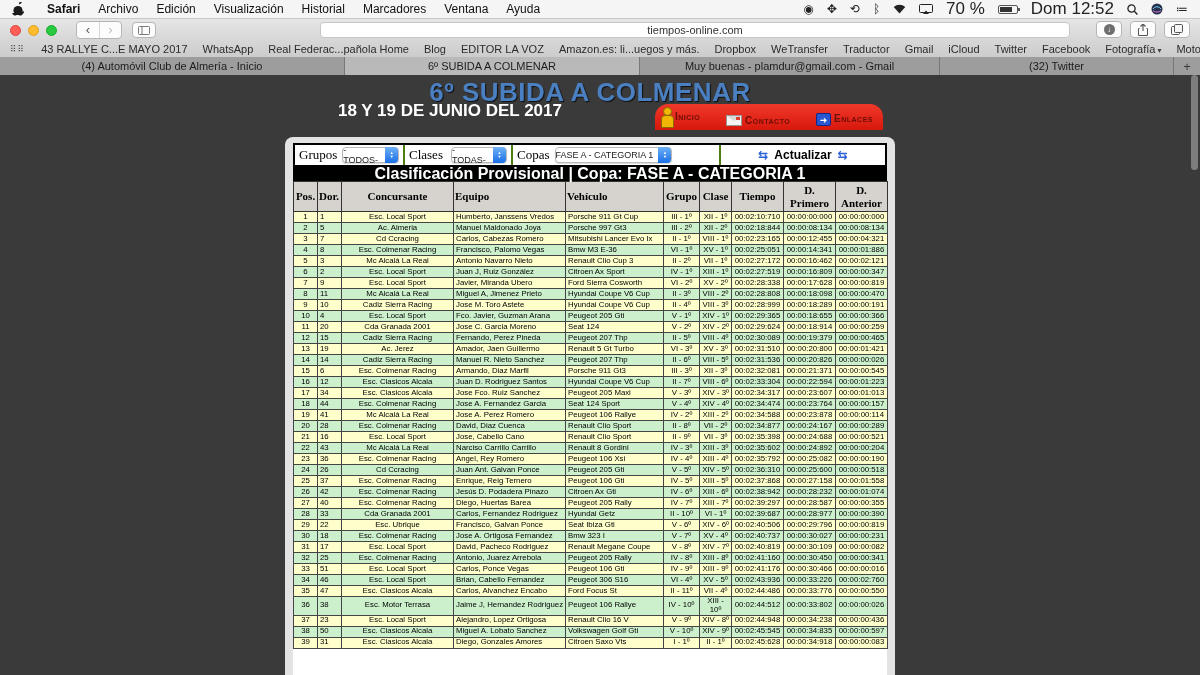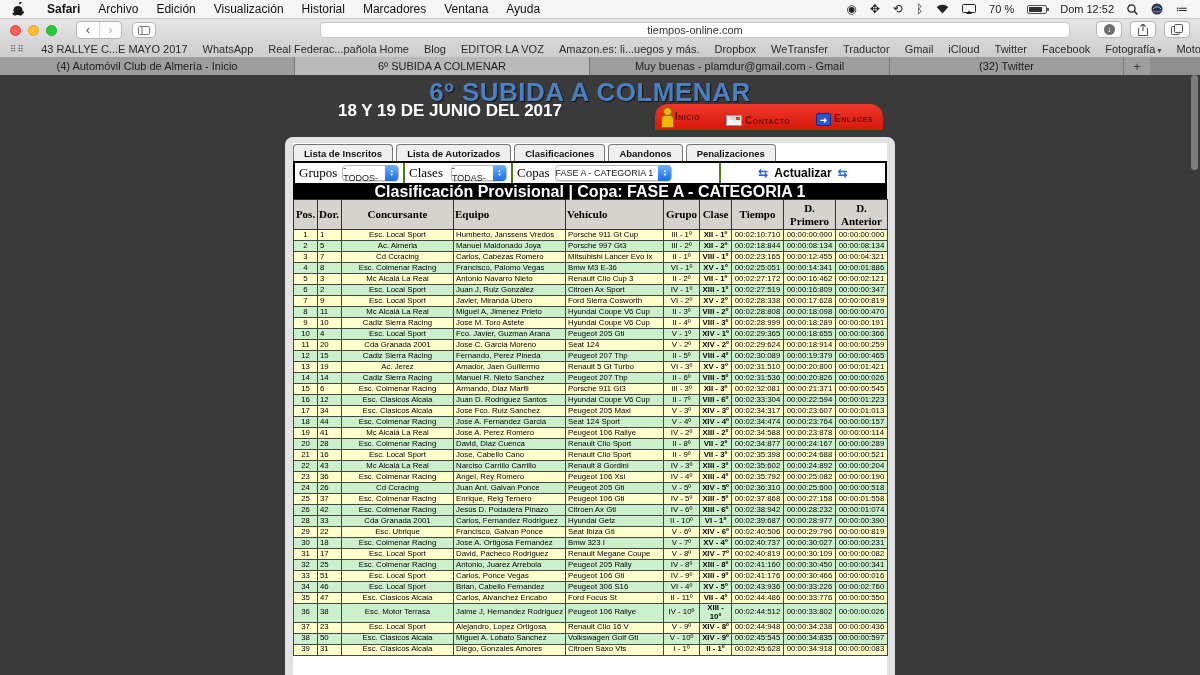--- a/index.html
+++ b/index.html
@@ -8,21 +8,21 @@
   #screen { position:relative; width:1200px; height:675px; overflow:hidden; background:#3a3a3a; }
 
   
   #menubar { position:absolute; top:0; left:0; width:1200px; height:19px; background:#f5f5f5;
              display:flex; align-items:center; font-size:12px; color:#111; border-bottom:1px solid #c9c9c9; }
   #menubar .apple { margin:0 14px 0 12px; display:flex; align-items:center; }
   #menubar .menu-item { padding:0 9px; white-space:nowrap; }
   #menubar .menu-item.app { font-weight:bold; }
   #statusbar { margin-left:auto; display:flex; align-items:center; gap:13px; padding-right:12px; color:#222; }
   #statusbar .sicon { font-size:12px; line-height:1; display:flex; align-items:center; }
-  #statusbar .stext { font-size:11px;text-align:right; }
+  #statusbar .stext { font-size:17px;text-align:right; }
   .batt { display:inline-block; width:20px; height:9px; border:1px solid #555; border-radius:2px; position:relative; }
   .batt::after { content:""; position:absolute; right:-3px; top:2px; width:2px; height:3px; background:#555; }
   .batt .fill { position:absolute; left:1px; top:1px; bottom:1px; width:70%; background:#333; }
 
   
   #toolbar { position:absolute; top:19px; left:0; width:1200px; height:22px;
              background:linear-gradient(#e6e6e6,#d6d6d6); display:flex; align-items:center; }
   .tlight { width:11px; height:11px; border-radius:50%; margin-right:7px; }
   .tl-red { background:#ff5f57; border:1px solid #e0443e; margin-left:10px;}
   .tl-yel { background:#febc2e; border:1px solid #dea123; }
@@ -106,21 +106,21 @@
   #results th { font-family:"Liberation Serif","DejaVu Serif",serif; font-size:11px; font-weight:bold;
                 background:#d6d3ce; border:1px solid #333; height:30px; padding:0 1px; line-height:1.1; }
   #results td { font-size:7.8px; color:#000; border:1px solid #444; padding:0 2px; height:11px;
                 line-height:1.15; overflow:hidden; white-space:nowrap; }
   #results td.wrap { white-space:normal; }
   #results tr.odd td { background:#ffffcc; }
   #results tr.even td { background:#ccf0cc; }
   .c-pos{width:24px;text-align:center;} .c-dor{width:24px;text-align:left;}
   .c-con{width:112px;text-align:center;margin-top:35px;} .c-equ{width:112px;text-align:left;}
   .c-veh{width:98px;text-align:left;} .c-gru{width:36px;text-align:center;}
-  .c-cla{width:32px;text-align:center;font-weight:bold;} .c-tie{width:52px;text-align:center;}
+  .c-cla{width:32px;text-align:center;} .c-tie{width:52px;text-align:center;}
   .c-dpr{width:52px;text-align:center;} .c-dan{width:52px;text-align:center;}
 
   #page-scrollbar { position:absolute; right:2px; top:0px; width:7px; height:95px;
                     background:#9a9a9a; border-radius:4px; opacity:0.7; }
   svg.gl { display:block; }
 </style>
 </head>
 <body>
 
 <div id="screen">
@@ -225,21 +225,21 @@
       <span class="bm-item">Traductor</span>
       <span class="bm-item">Gmail</span>
       <span class="bm-item">iCloud</span>
       <span class="bm-item">Twitter</span>
       <span class="bm-item">Facebook</span>
       <span class="bm-item">Fotografía<span class="chev">▾</span></span>
       <span class="bm-item">Motos</span>
     </div>
 
   <div id="tabbar">
-      <div class="btab" style="width: 295px;">(4) Automóvil Club de Almería - Inicio</div>
+      <div class="btab" style="width: 345px;">(4) Automóvil Club de Almería - Inicio</div>
       <div class="btab active" style="width: 295px;">6º SUBIDA A COLMENAR</div>
       <div class="btab" style="width: 300px;">Muy buenas - plamdur@gmail.com - Gmail</div>
       <div class="btab" style="width: 234px;">(32) Twitter</div>
       <div class="newtab">+</div>
     </div>
 
   <div id="page">
     <div id="page-title">6º SUBIDA A COLMENAR</div>
     <div id="page-date">18 Y 19 DE JUNIO DEL 2017</div>
 
@@ -253,27 +253,20 @@
         <span class="lbl">Contacto</span>
       </span>
       <span class="nav-item">
         <span class="icon-links">➜</span>
         <span class="lbl">Enlaces</span>
       </span>
     </div>
 
     <div id="panel">
       <div id="panel-inner">
-        <div id="content-tabs">
-            <div class="ctab">Lista de Inscritos</div>
-            <div class="ctab">Lista de Autorizados</div>
-            <div class="ctab">Clasificaciones</div>
-            <div class="ctab">Abandonos</div>
-            <div class="ctab">Penalizaciones</div>
-          </div>
 
         <div id="filterbar">
           <div class="fsec sec-grupos">
             <span class="flabel">Grupos</span>
             <span class="fselect">
               <span>-TODOS-</span>
               <span class="stepper">
                   <span>▲</span>
                   <span>▼</span>
                 </span>
@@ -631,20 +624,32 @@
                 <td class="c-dor">42</td>
                 <td class="c-con">Esc. Colmenar Racing</td>
                 <td class="c-equ">Jesús D. Podadera Pinazo</td>
                 <td class="c-veh">Citroen Ax Gti</td>
                 <td class="c-gru wrap">IV - 6º</td>
                 <td class="c-cla wrap">XIII - 6º</td>
                 <td class="c-tie">00:02:38:942</td>
                 <td class="c-dpr">00:00:28:232</td>
                 <td class="c-dan">00:00:01:074</td>
               </tr>
+              <tr class="odd">
+                <td class="c-pos">27</td>
+                <td class="c-dor">40</td>
+                <td class="c-con">Esc. Colmenar Racing</td>
+                <td class="c-equ">Diego, Huertas Barea</td>
+                <td class="c-veh">Peugeot 205 Rally</td>
+                <td class="c-gru wrap">IV - 7º</td>
+                <td class="c-cla wrap">XIII - 7º</td>
+                <td class="c-tie">00:02:39:297</td>
+                <td class="c-dpr">00:00:28:587</td>
+                <td class="c-dan">00:00:00:355</td>
+              </tr>
               <tr class="even">
                 <td class="c-pos">28</td>
                 <td class="c-dor">33</td>
                 <td class="c-con">Cda Granada 2001</td>
                 <td class="c-equ">Carlos, Fernandez Rodriguez</td>
                 <td class="c-veh">Hyundai Getz</td>
                 <td class="c-gru wrap">II - 10º</td>
                 <td class="c-cla wrap">VI - 1º</td>
                 <td class="c-tie">00:02:39:687</td>
                 <td class="c-dpr">00:00:28:977</td>

